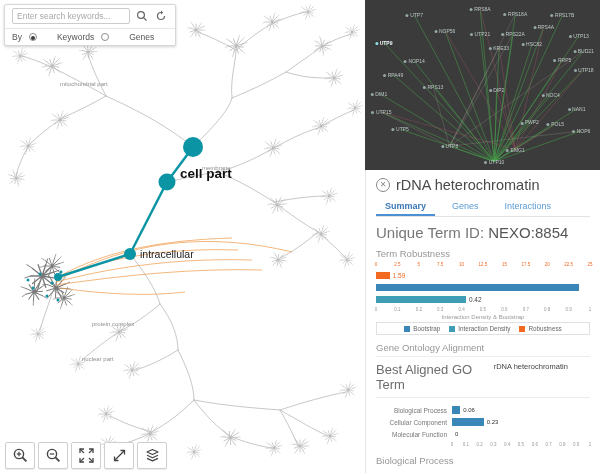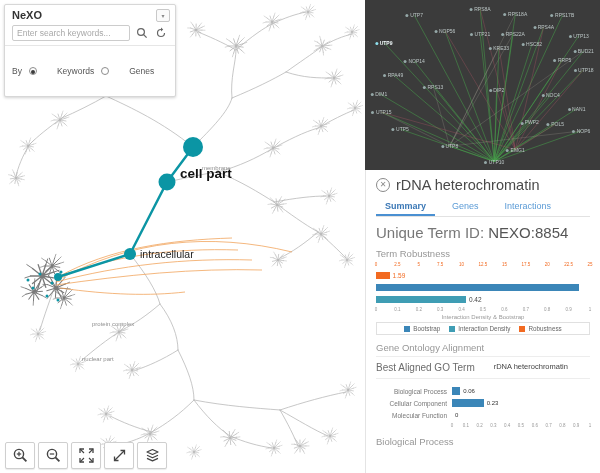--- a/index.html
+++ b/index.html
@@ -17,21 +17,21 @@
 
   
   .search-card { position:absolute; left:4px; top:4px; width:172px; background:#fff; border:1px solid #d7d7d7; border-radius:2px; box-shadow:0 1px 3px rgba(0,0,0,.18); z-index:5; }
   .sc-top { display:flex; align-items:flex-start; justify-content:space-between; padding:4px 5px 0 7px; }
   .sc-title { font-size:11px; font-weight:bold; color:#333; }
   .sc-collapse { width:14px; height:13px; border:1px solid #c9c9c9; border-radius:2px; display:flex; align-items:center; justify-content:center; font-size:6px; color:#888; cursor:pointer; background:#fafafa; }
   .sc-inputrow { display:flex; align-items:center; gap:4px; padding:3px 7px 4px 7px; }
   .sc-input { flex:1; height:16px; border:1px solid #ccc; border-radius:2px; font-size:8.5px; padding:0 4px; color:#444; min-width:0; }
   .sc-input::placeholder { color:#a8a8a8; }
   .icon-btn { width:15px; height:15px; display:flex; align-items:center; justify-content:center; cursor:pointer; }
-  .sc-options { display:flex; align-items:center; gap:7px; border-top:1px solid #e6e6e6; padding:20px 7px; font-size:8.5px; color:#555; }
+  .sc-options { display:flex; align-items:center; gap:7px; border-top:1px solid #e6e6e6; padding:3px 7px; font-size:8.5px; color:#555; }
   .radio { display:inline-flex; align-items:center; gap:20px; cursor:pointer; }
   .radio i { width:8px; height:8px; border:1px solid #8d8d8d; border-radius:50%; display:inline-block; position:relative; background:#fff; }
   .radio.on i::after { content:''; position:absolute; left:1.5px; top:1.5px; width:4px; height:4px; border-radius:50%; background:#3c3c3c; }
 
   
   .zoom-toolbar { position:absolute; left:5px; bottom:4px; display:flex; gap:3px; z-index:5; }
   .zbtn { width:30px; height:27px; background:#fff; border:1px solid #cfcfcf; border-radius:2px; display:flex; align-items:center; justify-content:center; cursor:pointer; box-shadow:0 1px 1px rgba(0,0,0,.08); }
 
   
   .network-pane { position:absolute; left:365px; top:0; width:235px; height:170px; background:#3b3b3b; overflow:hidden; }
@@ -63,21 +63,21 @@
   .rb-bar { position:absolute; left:0; top:1px; height:7px; }
   .rb-lab { position:absolute; top:1px; font-size:6.5px; }
   .axis-title { text-align:center; font-size:6px; color:#999; margin:1px 0 2px 0; }
   .legend { border:1px solid #e0e0e0; display:flex; justify-content:center; gap:9px; padding:2px 0; }
   .lg-item { font-size:6.3px; color:#666; display:inline-flex; align-items:center; gap:3px; }
   .lg-item i { width:6px; height:6px; display:inline-block; }
 
   
   .al-row { display:flex; border-top:1px solid #ededed; padding:5px 0; }
   .al-row:last-child { border-bottom:1px solid #ededed; }
-  .al-label { width:55%; font-size:10px; color:#6c6c6c; }
+  .al-label { width:55%; font-size:13px; color:#6c6c6c; }
   .al-value { width:45%; font-size:7.5px; color:#444; }
 
   
   .go-row { display:flex; align-items:center; margin:4px 0; }
   .go-cat { width:76px; font-size:6.5px; color:#777; text-align:right; padding-right:5px; flex:0 0 auto; }
   .go-track { position:relative; flex:1; height:8px; }
   .go-bar { position:absolute; left:0; top:0; height:8px; background:#3b86b8; }
   .go-val { position:absolute; top:1px; font-size:6px; color:#333; }
   .go-axis { margin-left:76px; position:relative; height:6px; }
   .go-axis span { position:absolute; transform:translateX(-50%); font-size:4.5px; color:#999; }
@@ -163,26 +163,20 @@
     </svg>
 
     <div class="tl med" style="left:180px; top:166px;">cell part</div>
     <div class="tl sub" style="left:140px; top:248px;">intracellular</div>
     <div class="tl tiny" style="left:60px;  top:81px;">mitochondrial part</div>
     <div class="tl tiny" style="left:202px; top:165px;">membrane</div>
     <div class="tl tiny" style="left:92px;  top:321px;">protein complex</div>
     <div class="tl tiny" style="left:82px;  top:356px;">nuclear part</div>
 
     <div class="search-card">
-      <div class="sc-top">
-        <span class="sc-title">NeXO</span>
-        <span class="sc-collapse">
-          <span>▾</span>
-        </span>
-      </div>
       <div class="sc-inputrow">
         <input class="sc-input" type="text" placeholder="Enter search keywords..." style="">
         <span class="icon-btn">
           <svg width="12" height="12" viewBox="0 0 12 12">
             <circle cx="5" cy="5" r="3.4" fill="none" stroke="#666" stroke-width="1.2"></circle>
             <line x1="7.6" y1="7.6" x2="10.6" y2="10.6" stroke="#666" stroke-width="1.3"></line>
           </svg>
         </span>
         <span class="icon-btn">
           <svg width="12" height="12" viewBox="0 0 12 12">

